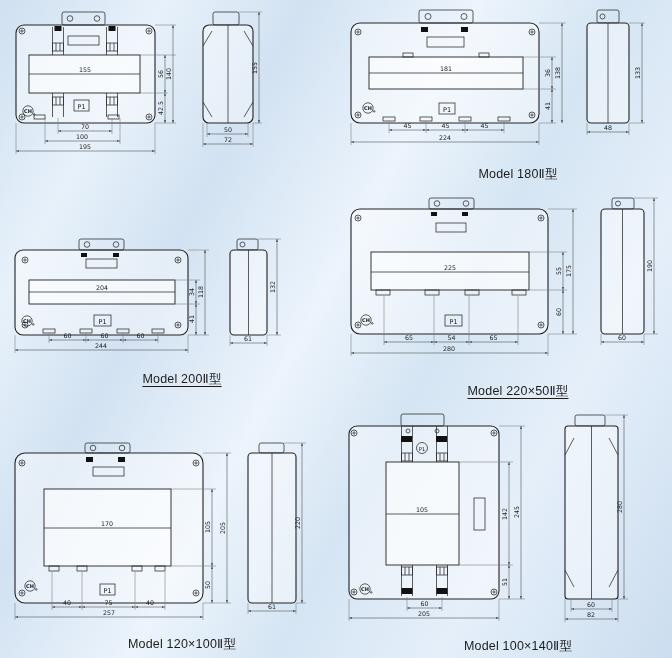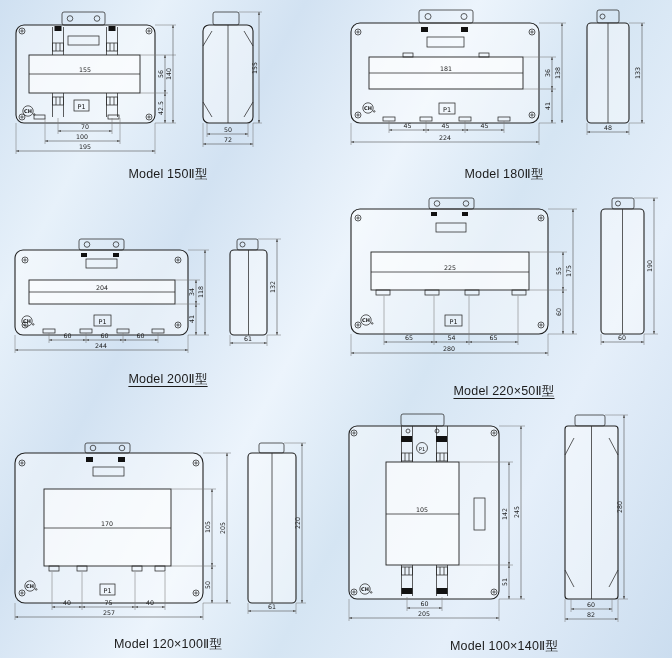--- a/index.html
+++ b/index.html
@@ -1,19 +1,19 @@
 <!DOCTYPE html>
 <html><head>
 <meta charset="utf-8">
 <style>
   html,body{margin:0;padding:0;}
   body{font-family:"Liberation Sans",sans-serif;}
   #stage{position:relative;width:672px;height:658px;overflow:hidden;
     background:linear-gradient(118deg,#cfe0f1 0%,#e7f1fa 16%,#d2e2f2 30%,#ecf4fc 47%,#d5e5f3 61%,#e5effa 77%,#cbddef 100%);}
-  .cell{position:absolute;}
+  .cell{position:absolute;padding-left:28px;}
   .cap{position:absolute;left:0;width:100%;text-align:center;font-size:12.5px;color:#1c1c1c;letter-spacing:.2px;}
   .cap.u{text-decoration:underline;text-underline-offset:3px;}
   svg{position:absolute;left:0;top:0;}
   .p{fill:rgba(255,255,255,.42);stroke:#222;stroke-width:1.1;}
   .w{fill:rgba(255,255,255,.55);stroke:#222;stroke-width:.9;}
   .t{fill:none;stroke:#2a2a2a;stroke-width:.75;}
   .blk{fill:#111;stroke:none;}
   .ext{stroke:#7a7a7a;stroke-width:.55;fill:none;}
   .dl{stroke:#555;stroke-width:.6;fill:none;marker-start:url(#arr);marker-end:url(#arr);}
   .dt{font-family:"DejaVu Sans",sans-serif;font-size:6.3px;fill:#222;text-anchor:middle;}
@@ -123,21 +123,20 @@
     <line class="ext" x1="207" y1="123" x2="207" y2="137"></line>
           <line class="ext" x1="248" y1="123" x2="248" y2="137"></line>
     <line class="ext" x1="203" y1="123" x2="203" y2="147"></line>
           <line class="ext" x1="253" y1="123" x2="253" y2="147"></line>
     <line class="dl" x1="207" y1="134" x2="248" y2="134"></line>
           <text class="dt" x="228" y="131.5">50</text>
     <line class="dl" x1="203" y1="144" x2="253" y2="144"></line>
           <text class="dt" x="228" y="141.5">72</text>
   </g>
 </svg>
-<div class="cap" style="top:166px;">Model 150Ⅱ型</div>
 </div>
 
 <div class="cell" style="left:336px;top:0;width:336px;height:195px;">
 <svg width="336" height="195" viewBox="0 0 336 195">
   <g>
     <rect class="p" x="15" y="23" width="188" height="100" rx="9"></rect>
     <rect class="t" x="83" y="10" width="54" height="13" rx="2"></rect>
     <circle class="t" cx="92" cy="16.5" r="3"></circle>
           <circle class="t" cx="128" cy="16.5" r="3"></circle>
     <use href="#screw" x="22" y="32"></use>

